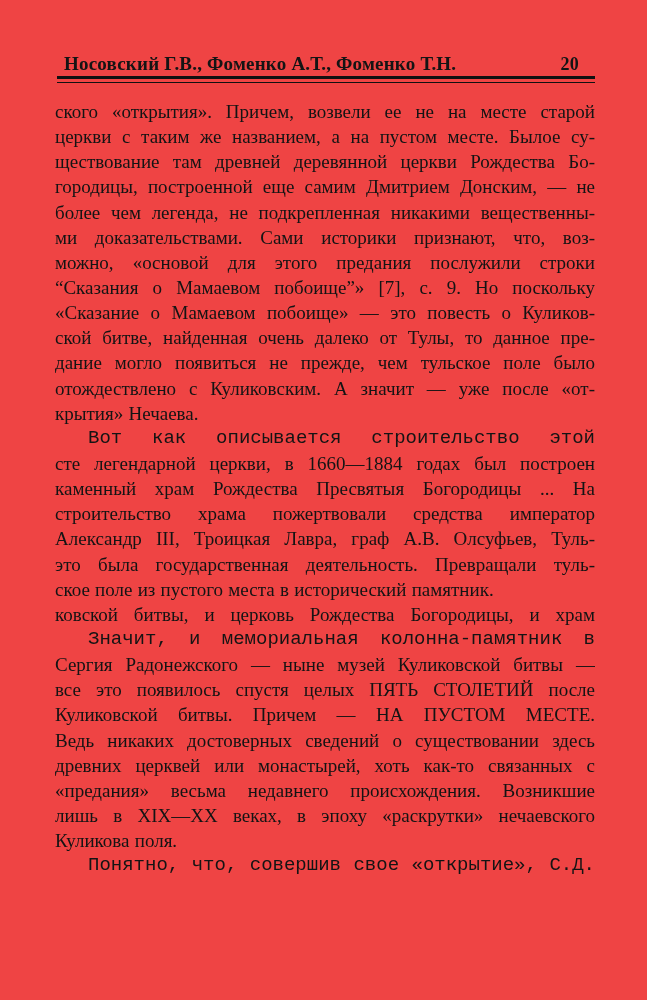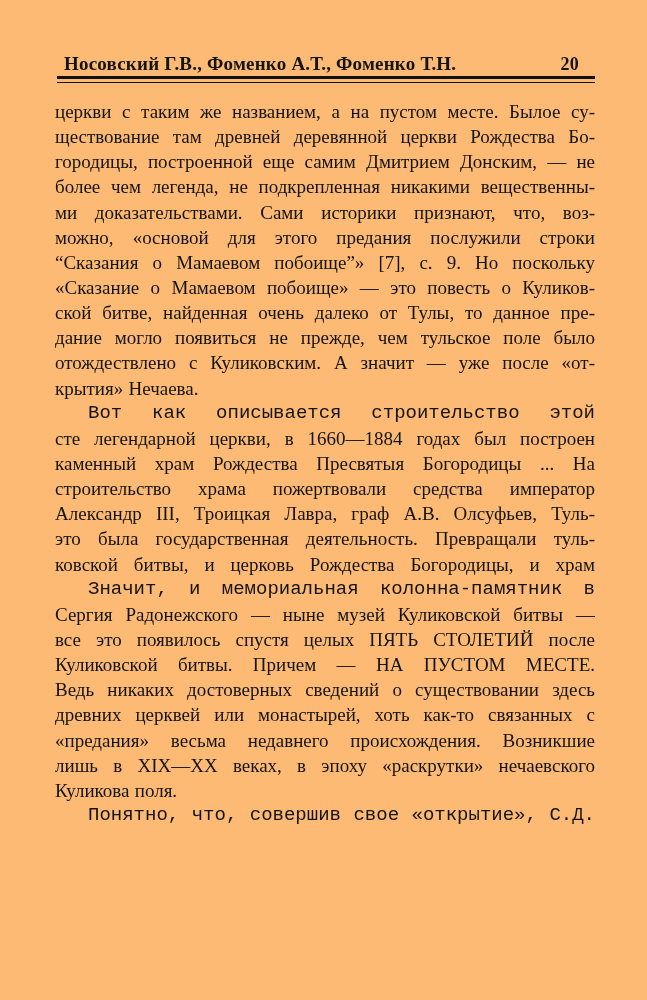--- a/index.html
+++ b/index.html
@@ -4,21 +4,21 @@
 <style>
   html, body {
     margin: 0;
     padding: 0;
     background: #ffffff;
   }
   .page {
     position: relative;
     width: 647px;
     height: 1000px;
-    background: #fdba74;
+    background: #ef4444;
     color: #141414;
     font-family: "Liberation Serif", "DejaVu Serif", serif;
     overflow: hidden;
     box-sizing: border-box;
     padding-top: 53px;
   }
   .header {
     margin: 0 52px 0 57px;
     display: flex;
     justify-content: space-between;
@@ -67,38 +67,40 @@
 </head>
 <body>
 
 <div class="page">
   <div class="header">
     <span class="running-title">Носовский Г.В., Фоменко А.Т., Фоменко Т.Н.</span>
     <span class="page-number">20</span>
   </div>
   <div class="header-rule"></div>
   <div class="body-text" id="page-body">
+      <div class="line">ского «открытия». Причем, возвели ее не на месте старой</div>
       <div class="line">церкви с таким же названием, а на пустом месте. Былое су-</div>
       <div class="line">ществование там древней деревянной церкви Рождества Бо-</div>
       <div class="line">городицы, построенной еще самим Дмитрием Донским, — не</div>
       <div class="line">более чем легенда, не подкрепленная никакими вещественны-</div>
       <div class="line">ми доказательствами. Сами историки признают, что, воз-</div>
       <div class="line">можно, «основой для этого предания послужили строки</div>
       <div class="line">“Сказания о Мамаевом побоище”» [7], с. 9. Но поскольку</div>
       <div class="line">«Сказание о Мамаевом побоище» — это повесть о Куликов-</div>
       <div class="line">ской битве, найденная очень далеко от Тулы, то данное пре-</div>
       <div class="line">дание могло появиться не прежде, чем тульское поле было</div>
       <div class="line">отождествлено с Куликовским. А значит — уже после «от-</div>
       <div class="line endpara">крытия» Нечаева.</div>
       <div class="line indent">Вот как описывается строительство этой церкви: «На ме-</div>
       <div class="line">сте легендарной церкви, в 1660—1884 годах был построен</div>
       <div class="line">каменный храм Рождества Пресвятыя Богородицы ... На</div>
       <div class="line">строительство храма пожертвовали средства император</div>
       <div class="line">Александр III, Троицкая Лавра, граф А.В. Олсуфьев, Туль-</div>
       <div class="line">это была государственная деятельность. Превращали туль-</div>
+      <div class="line endpara">ское поле из пустого места в исторический памятник.</div>
       <div class="line">ковской битвы, и церковь Рождества Богородицы, и храм</div>
       <div class="line indent">Значит, и мемориальная колонна-памятник в честь Кули-</div>
       <div class="line">Сергия Радонежского — ныне музей Куликовской битвы —</div>
       <div class="line">все это появилось спустя целых ПЯТЬ СТОЛЕТИЙ после</div>
       <div class="line">Куликовской битвы. Причем — НА ПУСТОМ МЕСТЕ.</div>
       <div class="line">Ведь никаких достоверных сведений о существовании здесь</div>
       <div class="line">древних церквей или монастырей, хоть как-то связанных с</div>
       <div class="line">«предания» весьма недавнего происхождения. Возникшие</div>
       <div class="line">лишь в XIX—XX веках, в эпоху «раскрутки» нечаевского</div>
       <div class="line endpara">Куликова поля.</div>

